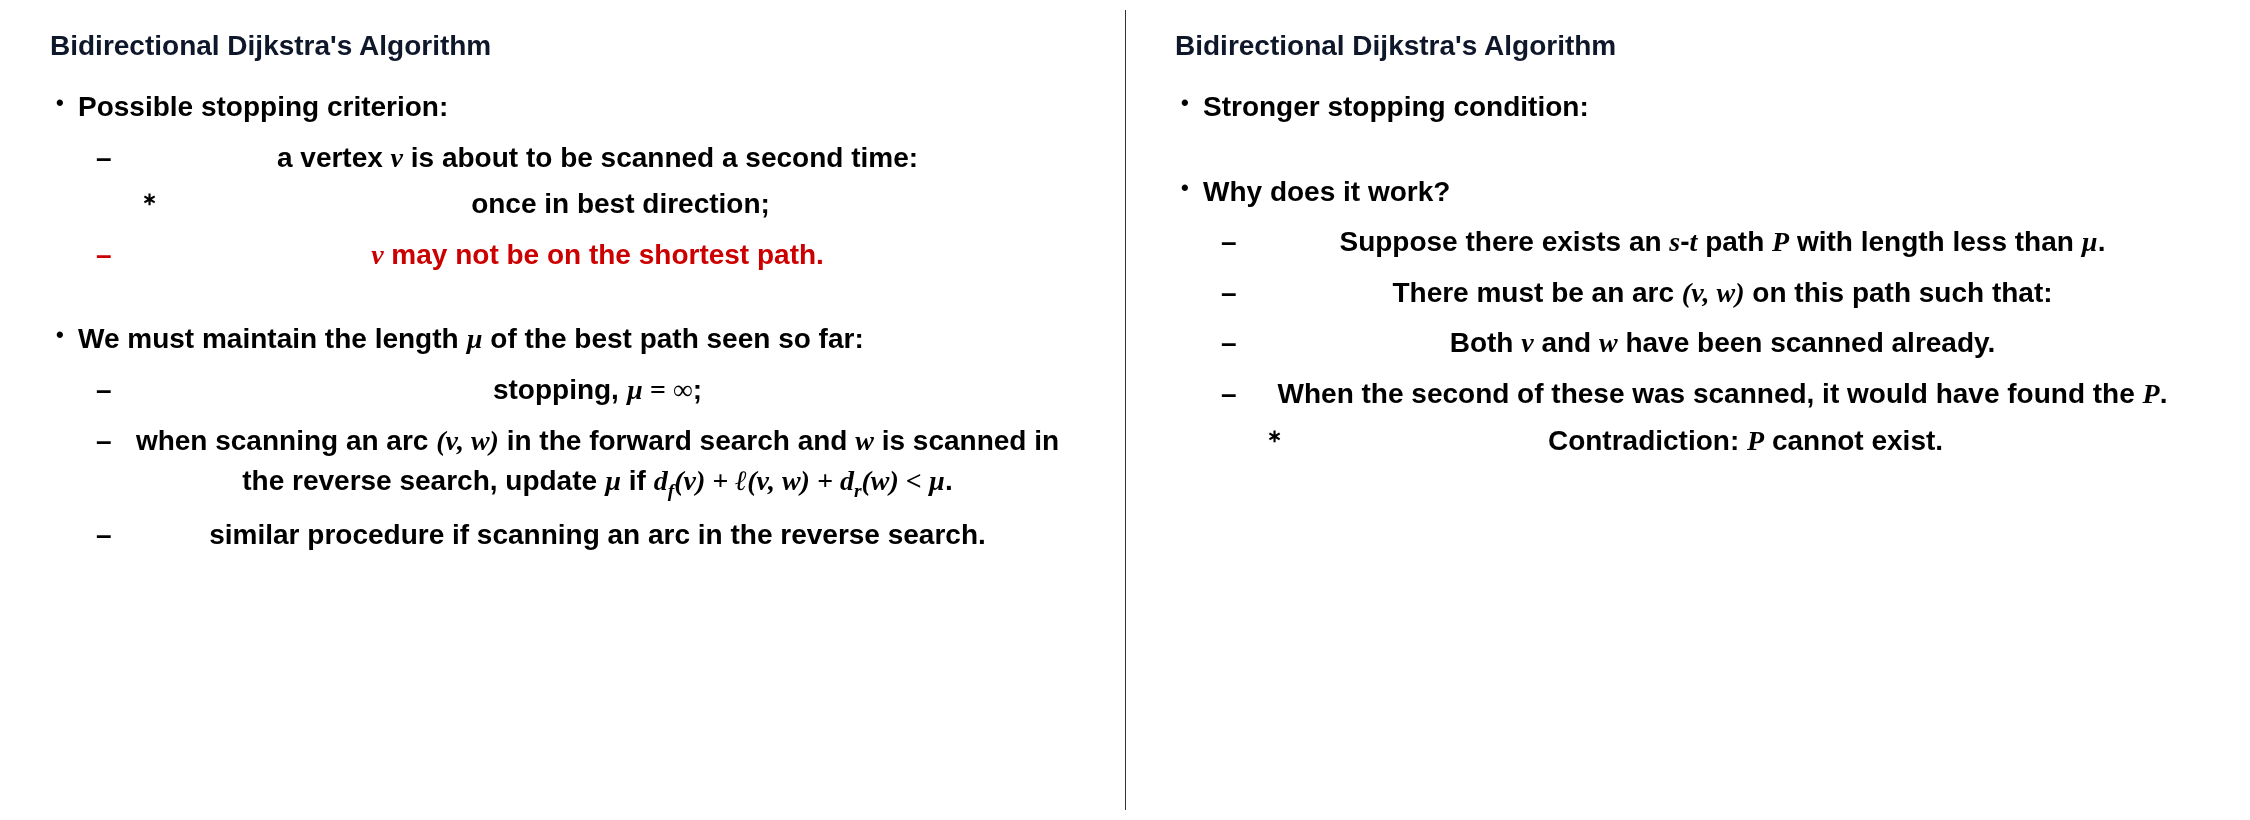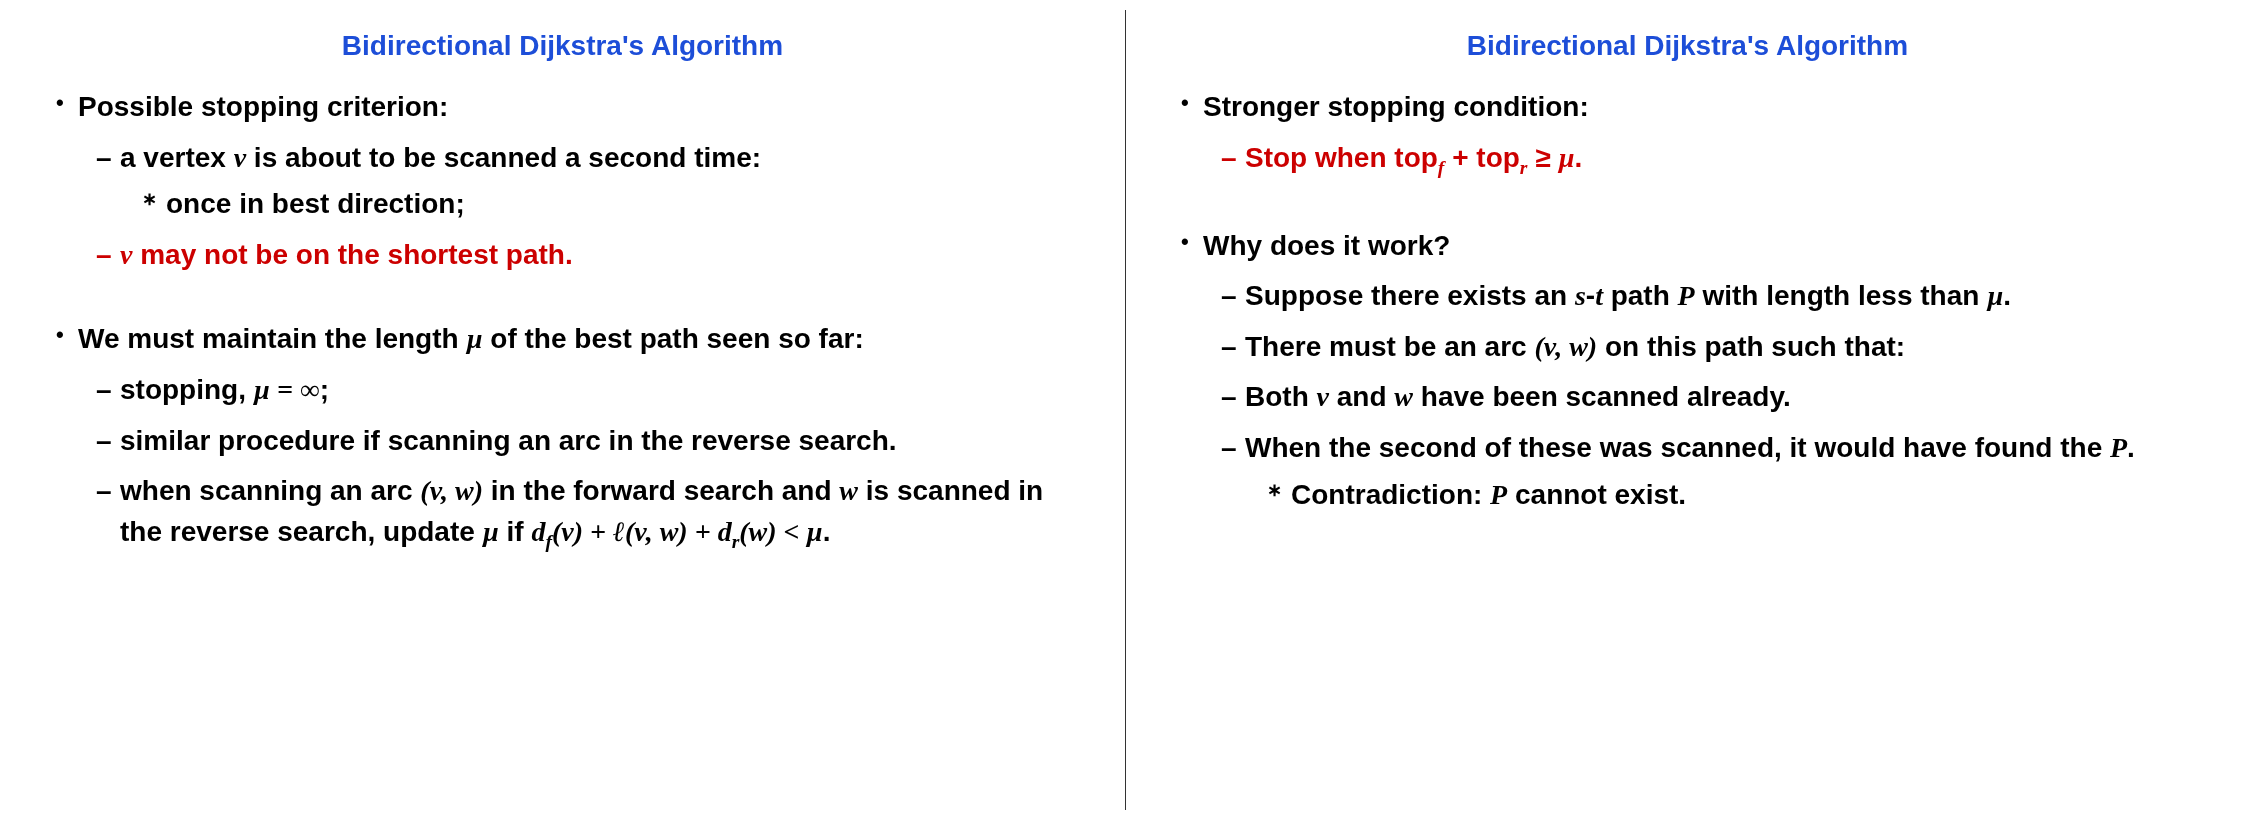--- a/index.html
+++ b/index.html
@@ -21,24 +21,23 @@
     }
     .divider {
       position: absolute;
       left: 50%;
       top: 10px;
       bottom: 10px;
       width: 1px;
       background: #333;
     }
     .title {
-      color: #1d4ed8;
+      color: #0f172a;
       font-weight: bold;
       font-size: 28px;
-      text-align: center;
       margin-bottom: 25px;
     }
     ul.lvl1 {
       list-style: none;
       padding-left: 0;
       font-size: 28px;
       line-height: 1.45;
       font-weight: bold;
     }
     ul.lvl1 > li {
@@ -55,20 +54,21 @@
     }
     ul.lvl2 {
       list-style: none;
       padding-left: 18px;
       margin-top: 10px;
     }
     ul.lvl2 > li {
       position: relative;
       padding-left: 24px;
       margin-bottom: 10px;
+      text-align: center;
     }
     ul.lvl2 > li::before {
       content: "–";
       position: absolute;
       left: 0;
       top: 0;
     }
     ul.lvl3 {
       list-style: none;
       padding-left: 22px;
@@ -112,41 +112,38 @@
       </ul>
       <div class="gap"></div>
     </li>
     <li>
       <span>We must maintain the length </span><span class="mi">µ</span><span> of the best path seen so far:</span>
       <ul class="lvl2">
         <li>
           <span>stopping, </span><span class="mi">µ = ∞</span><span>;</span>
         </li>
         <li>
-          <span>similar procedure if scanning an arc in the reverse search.</span>
+          <span>when scanning an arc </span><span class="mi">(v, w)</span><span> in the forward search and </span><span class="mi">w</span><span> is scanned in the reverse search, update </span><span class="mi">µ</span><span> if </span><span class="mi"><span>d</span><sub>f</sub><span>(v) + ℓ(v, w) + d</span><sub>r</sub><span>(w) &lt; µ</span></span><span>.</span>
         </li>
         <li>
-          <span>when scanning an arc </span><span class="mi">(v, w)</span><span> in the forward search and </span><span class="mi">w</span><span> is scanned in the reverse search, update </span><span class="mi">µ</span><span> if </span><span class="mi"><span>d</span><sub>f</sub><span>(v) + ℓ(v, w) + d</span><sub>r</sub><span>(w) &lt; µ</span></span><span>.</span>
+          <span>similar procedure if scanning an arc in the reverse search.</span>
         </li>
       </ul>
     </li>
   </ul>
 </div>
 
 <div class="divider"></div>
 
 <div class="slide">
   <div class="title">Bidirectional Dijkstra's Algorithm</div>
   <ul class="lvl1">
     <li>
       <span>Stronger stopping condition:</span>
       <ul class="lvl2">
-        <li class="red">
-          <span>Stop when </span><span>top<sub>f</sub> + top<sub>r</sub> ≥ <span class="mi">µ</span></span><span>.</span>
-        </li>
       </ul>
       <div class="gap"></div>
     </li>
     <li>
       <span>Why does it work?</span>
       <ul class="lvl2">
         <li>
           <span>Suppose there exists an </span><span class="mi">s</span><span>-</span><span class="mi">t</span><span> path </span><span class="mi">P</span><span> with length less than </span><span class="mi">µ</span><span>.</span>
         </li>
         <li>

